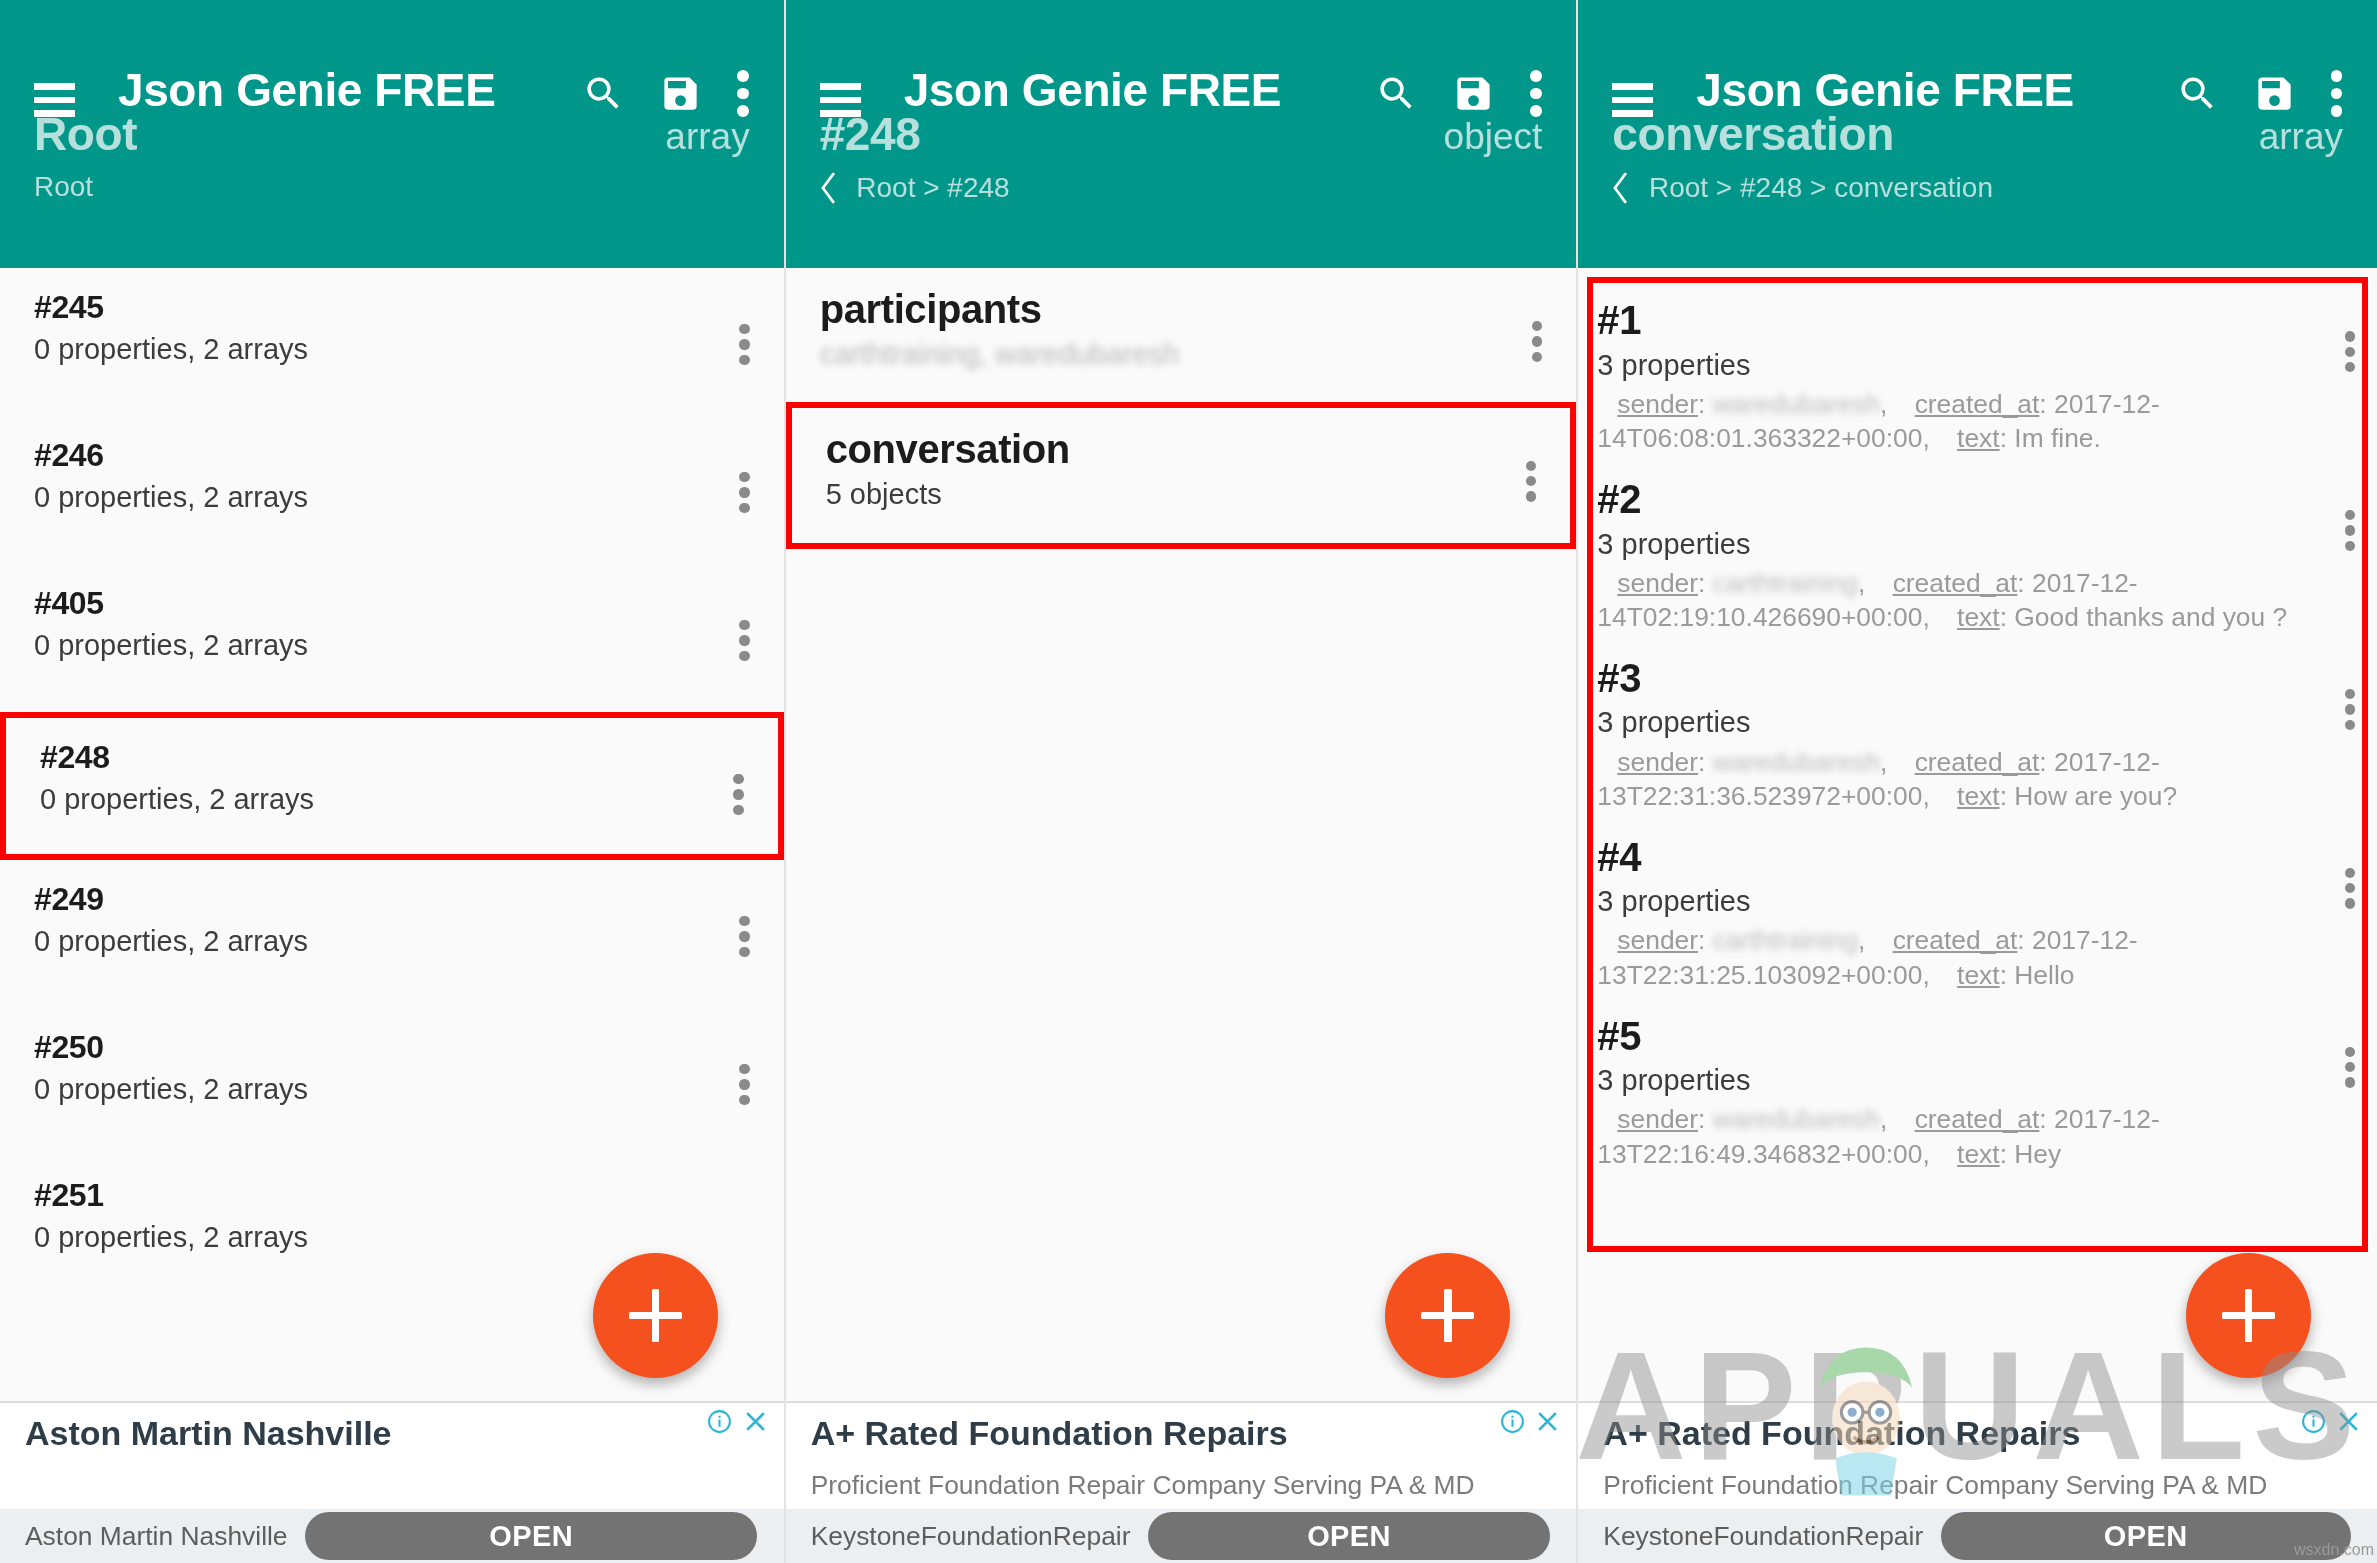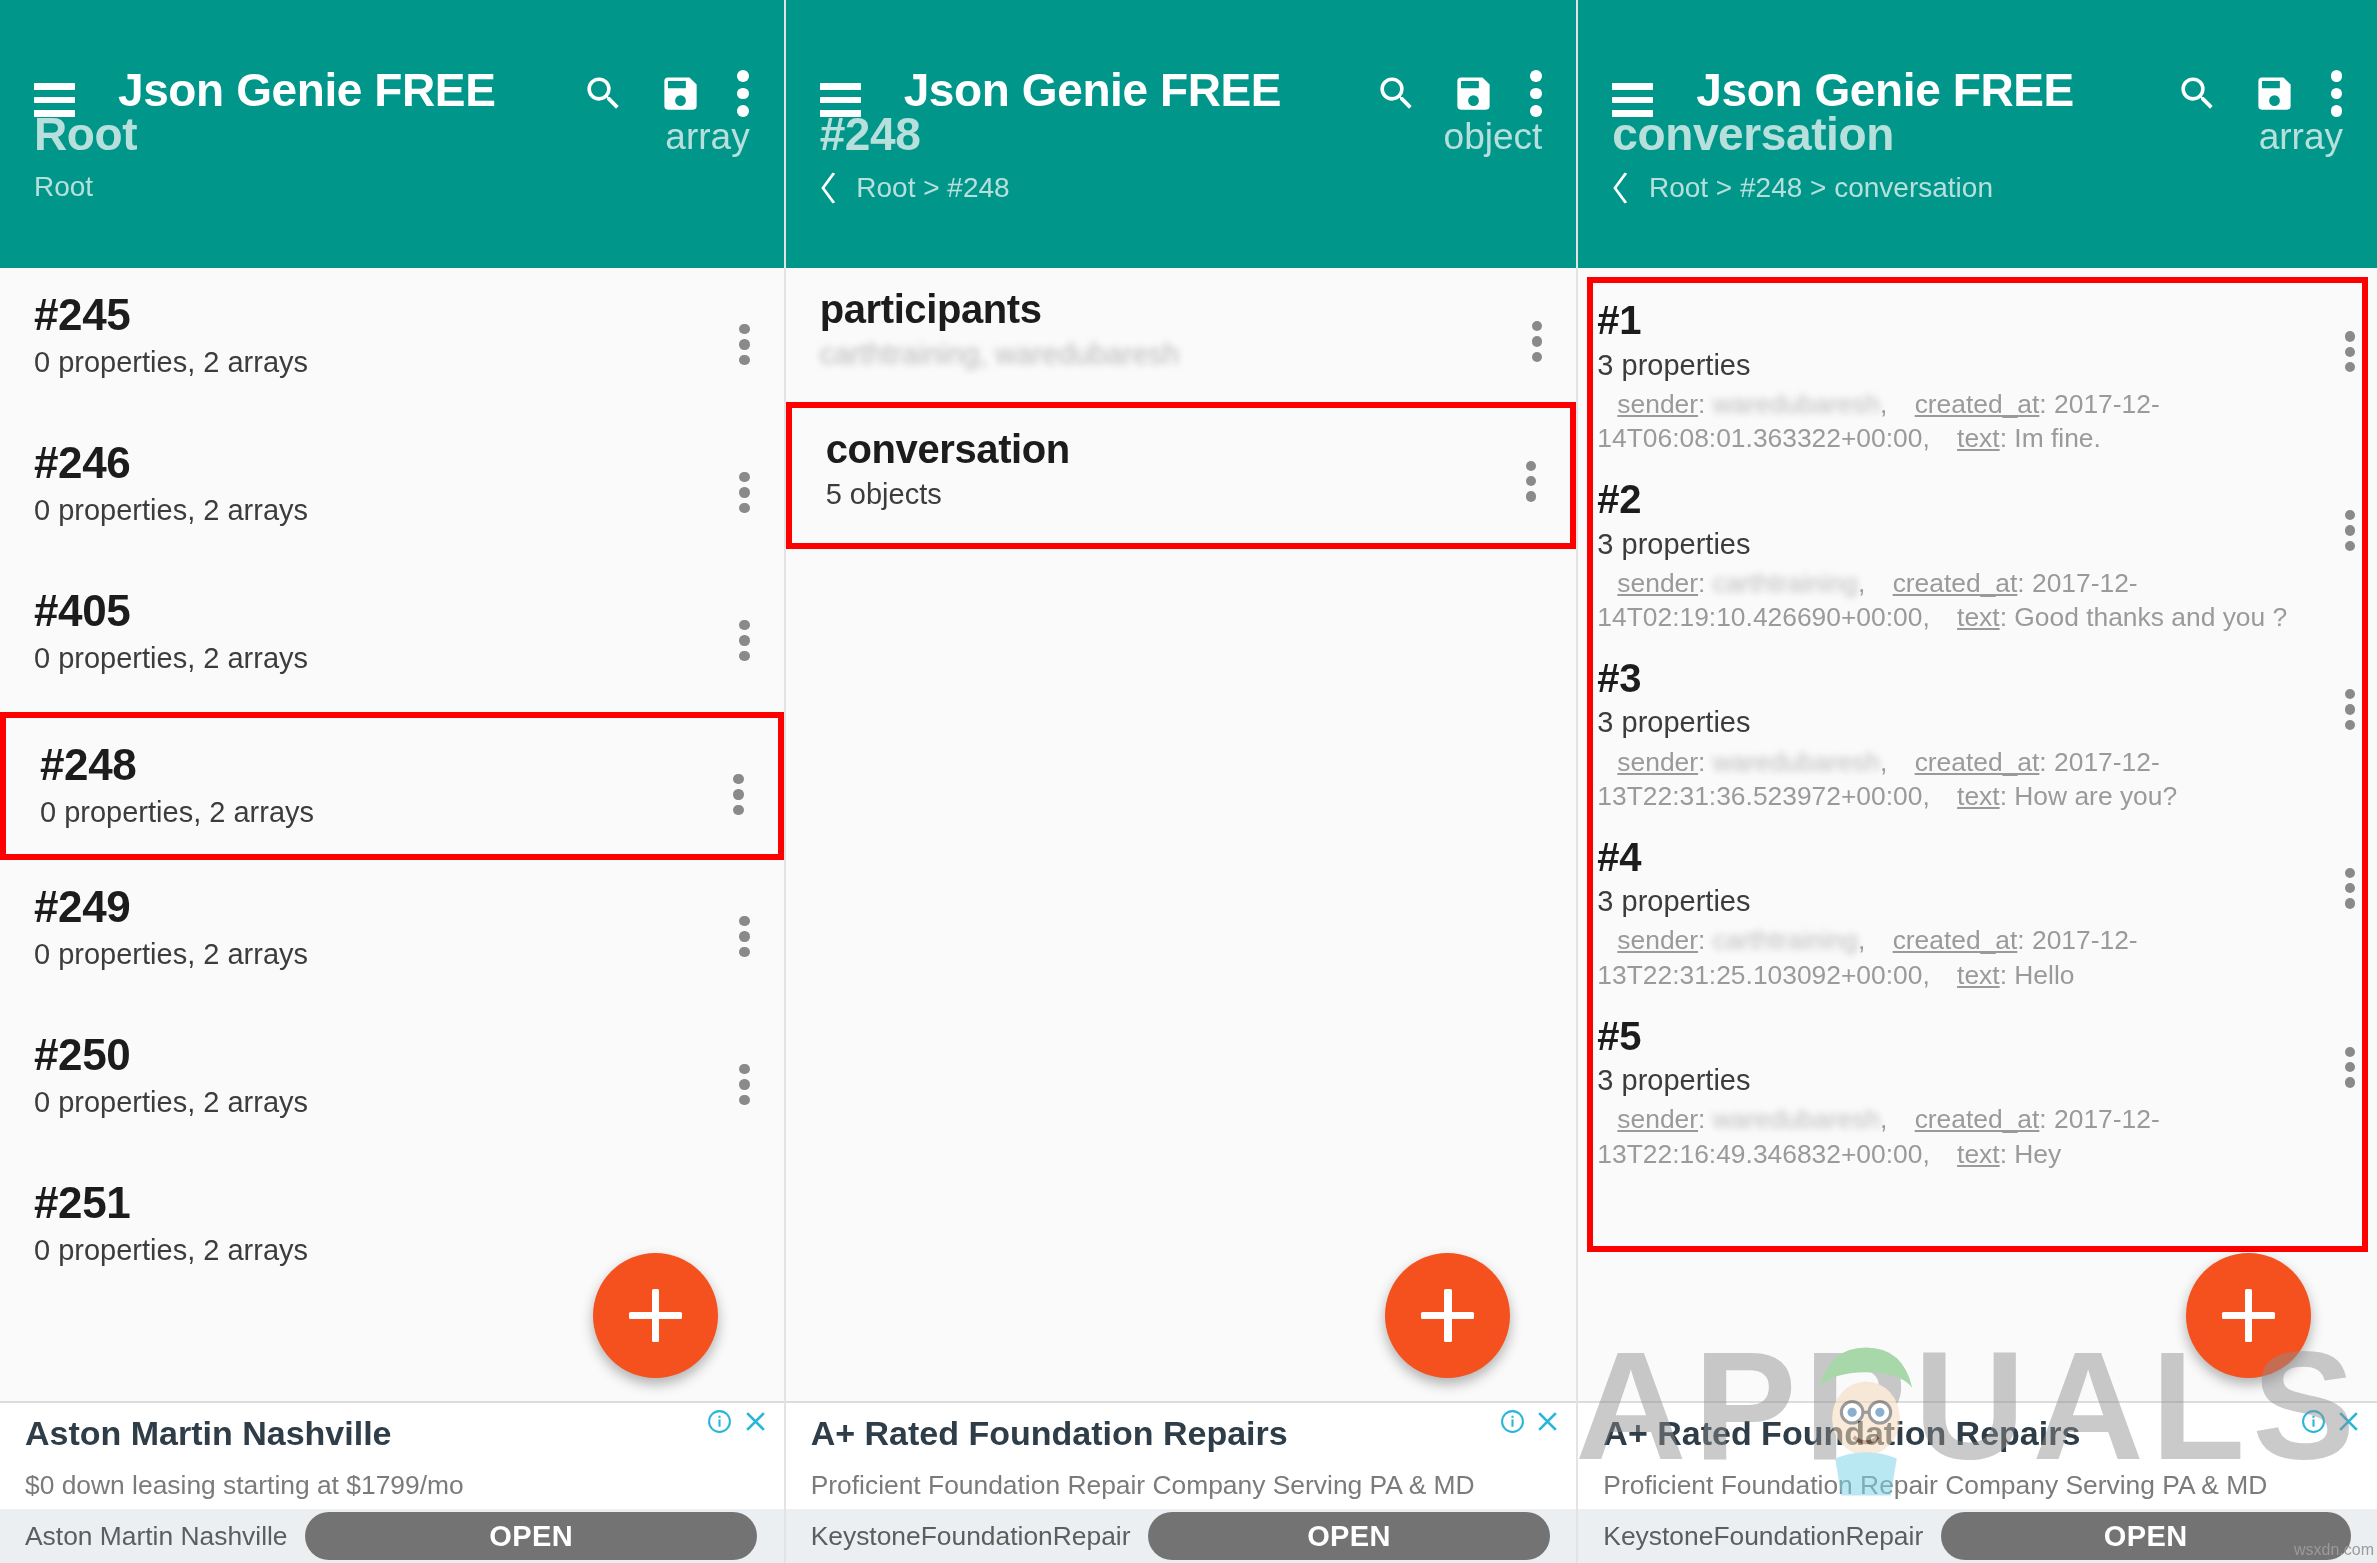--- a/index.html
+++ b/index.html
@@ -115,21 +115,21 @@
   .list { padding: 0; }
   .row {
     position: relative;
     display: flex;
     align-items: flex-start;
     padding: 22px 34px 22px 34px;
     min-height: 148px;
   }
   .row .texts { flex: 1 1 auto; min-width: 0; }
   .row .title {
-    font-size: 44px;
+    font-size: 32px;
     font-weight: bold;
     color: #1c1c1c;
     line-height: 1.12;
     letter-spacing: -0.4px;
   }
   .row .sub {
     font-size: 29px;
     color: #3c3c3c;
     margin-top: 5.9px;
     line-height: 1.2;
@@ -422,21 +422,20 @@
 
       </div>
       <div class="fab">
         <span class="plus"></span>
       </div>
     </div>
 
     <div class="ad">
       <div class="ad-main">
         <div class="ad-title">Aston Martin Nashville</div>
-        <div class="ad-sub">$0 down leasing starting at $1799/mo</div>
         <div class="ad-badges">
           <span class="info-i">
             <svg viewBox="0 0 24 24">
                 <circle cx="12" cy="12" r="10" fill="none" stroke="#29b6d8" stroke-width="2"></circle>
                 <rect x="11" y="10" width="2" height="7" fill="#29b6d8"></rect>
                 <rect x="11" y="6.5" width="2" height="2" fill="#29b6d8"></rect>
               </svg>
           </span>
           <span class="close-x">
             <svg viewBox="0 0 24 24">

